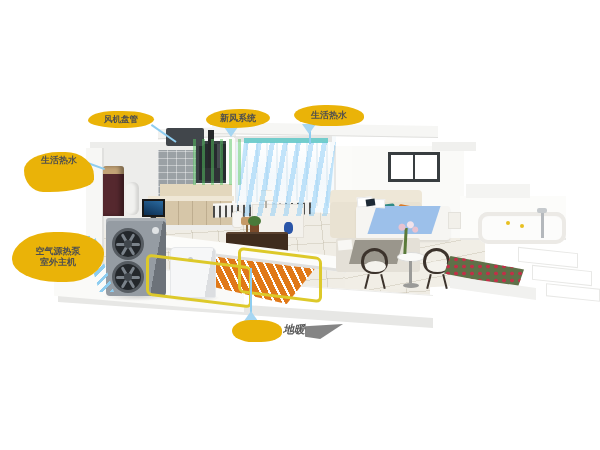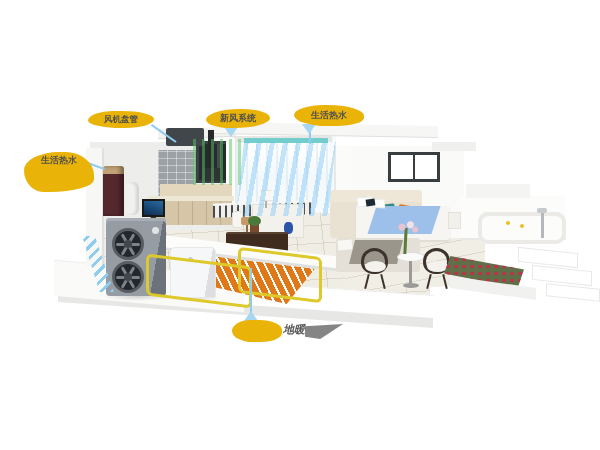--- a/index.html
+++ b/index.html
@@ -316,20 +316,24 @@
   <div class="tip-down tip-fresh-air"></div>
   <div class="bubble bub-fresh-air">新风系统</div>
 
   <div class="ln-central-ac ptr-line"></div>
   <div class="tip-down tip-central-ac"></div>
   <div class="bubble bub-central-ac">生活热水</div>
 
   <div class="ptr-line ln-hot-water"></div>
   <div class="bubble bub-hot-water">生活热水</div>
 
+  <div class="bubble bub-heat-pump">
+    <span>空气源热泵</span>
+    <span>室外主机</span>
+  </div>
 
   <div class="ln-floor-heat ptr-line"></div>
   <div class="tip-up tip-floor-heat"></div>
   <div class="bubble bub-floor-heat"></div>
   <div class="fh-swoosh"></div>
   <div class="fh-text">地暖</div>
 
 </div>
 
 </body></html>

